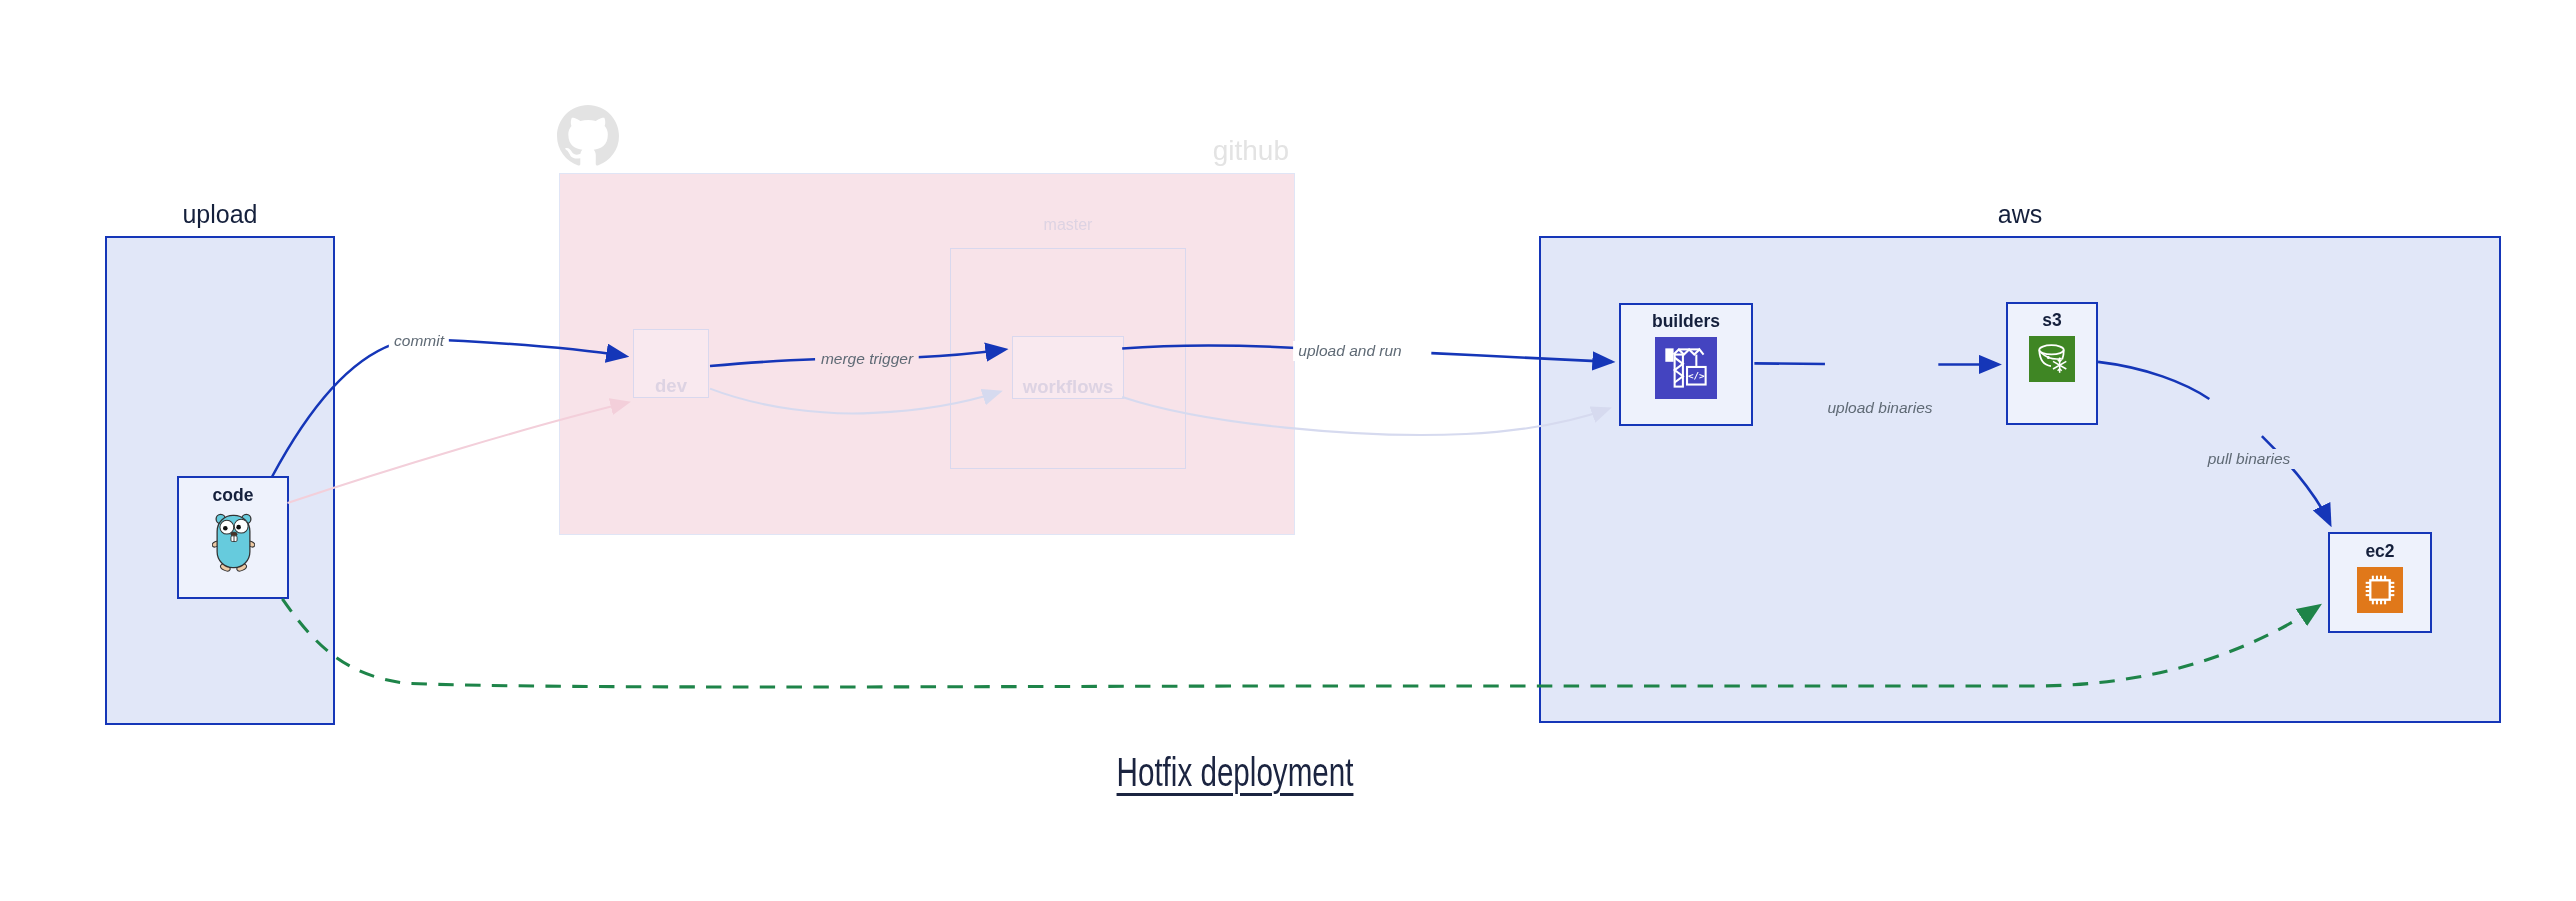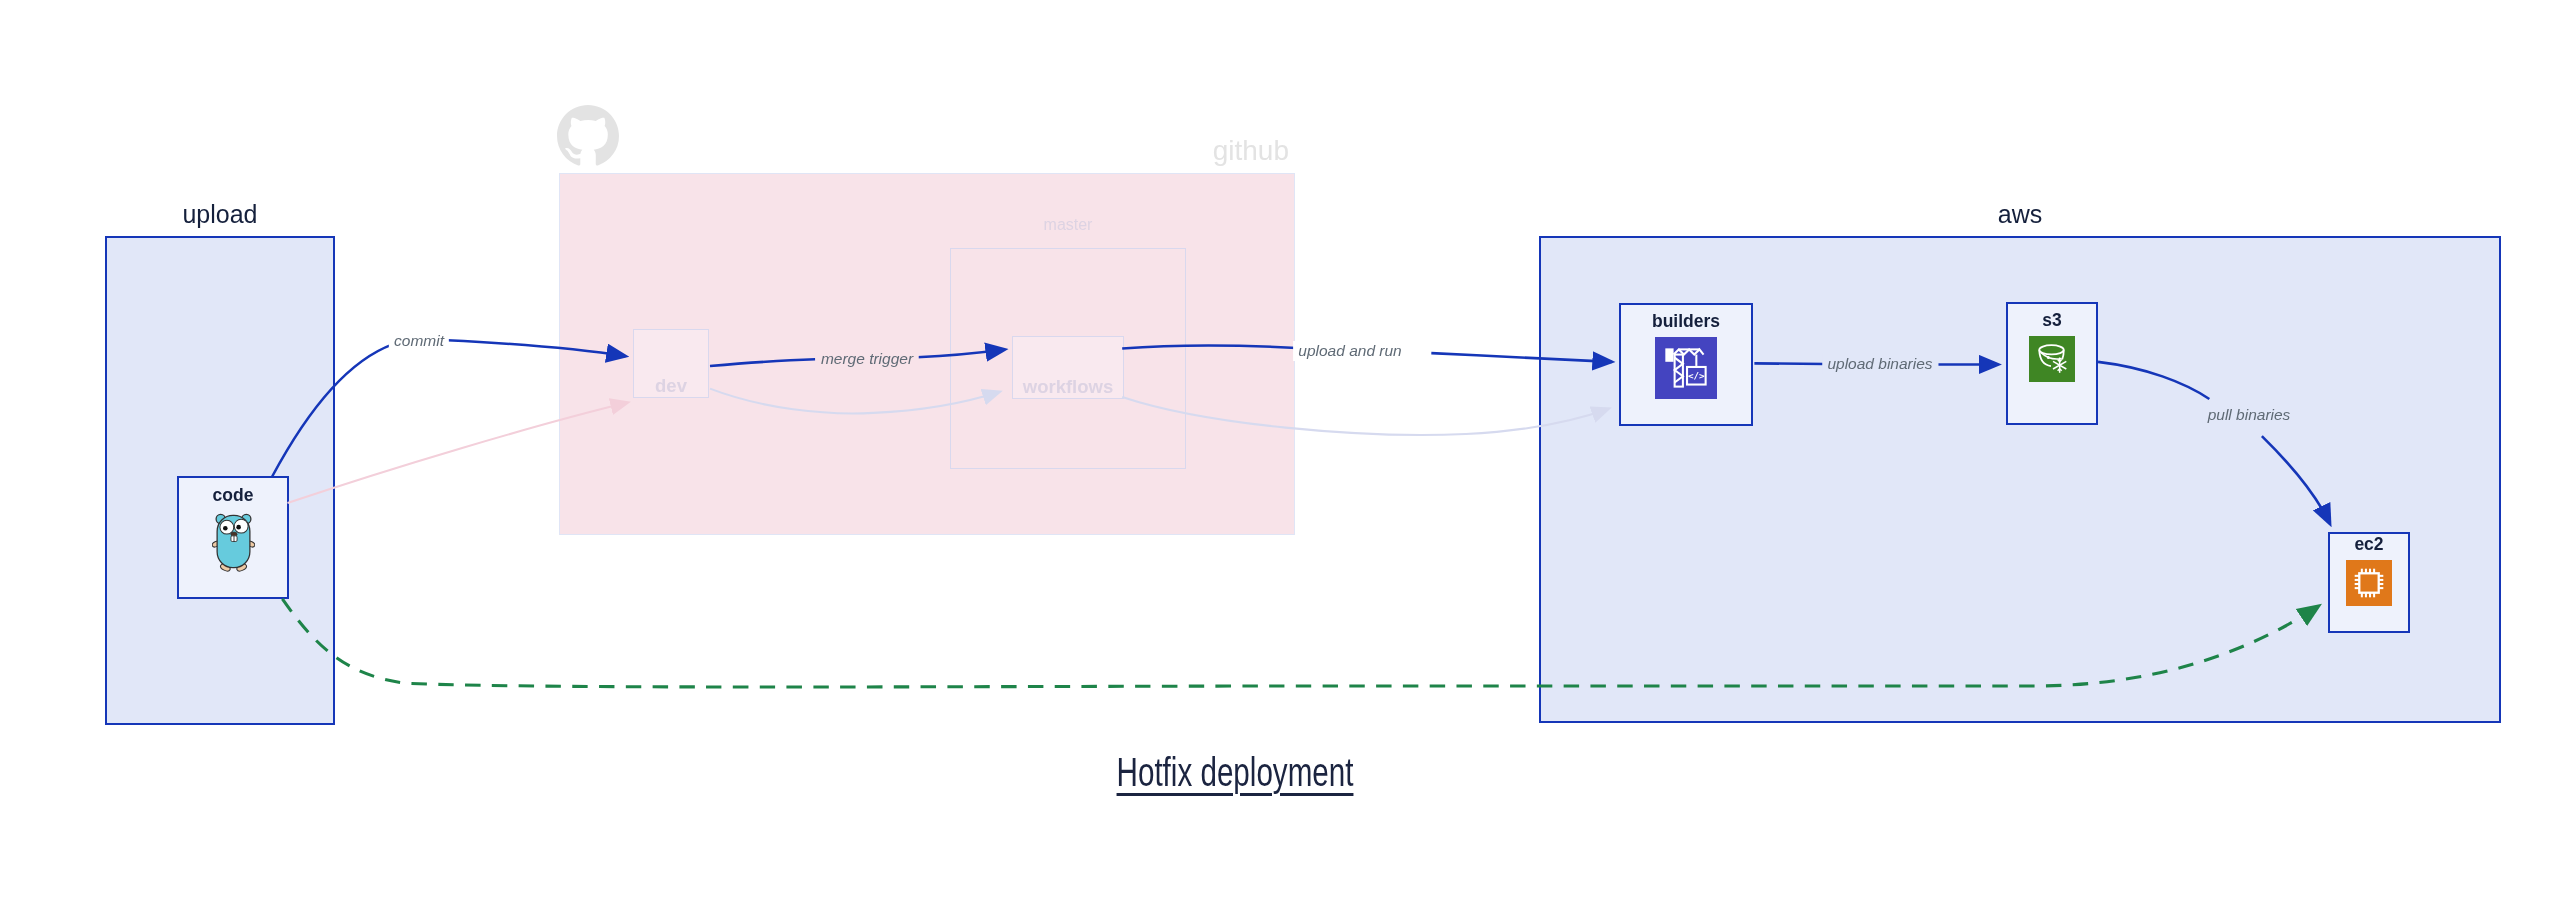--- a/index.html
+++ b/index.html
@@ -39,21 +39,21 @@
   .n-faded{background:var(--c-github-node-fill,#f9e9ef);
            border:1.5px solid var(--c-faded-border,#d9d8ee);
            justify-content:flex-end;}
   .n-faded .node-label{color:var(--c-faded-text,#ddd3e3);font-size:18.5px;}
 
   .n-code{left:177px;top:476px;width:112px;height:123px;padding-top:7.2px;}
   .n-dev{left:633px;top:329px;width:76px;height:69px;}
   .n-workflows{left:1012px;top:336px;width:112px;height:63px;}
   .n-builders{left:1619px;top:303px;width:134px;height:123px;padding-top:6.2px;align-items:center;}
   .n-s3{left:2006px;top:302px;width:92px;height:123px;padding-top:6.2px;}
-  .n-ec2{left:2328px;top:532px;width:82px;height:101px;padding-top:0;}
+  .n-ec2{left:2328px;top:532px;width:104px;height:101px;padding-top:7px;}
 
   .node-icon{margin-top:5.2px;}
 
   
   .octocat{position:absolute;left:557px;top:105px;z-index:2;}
 
   
   #edges{position:absolute;left:0;top:0;z-index:3;pointer-events:none;}
   .edge-blue{stroke:var(--c-blue,#1536b8);stroke-width:5;fill:none;}
   .edge-green{stroke:var(--c-green,#1e8449);stroke-width:6;fill:none;
@@ -64,21 +64,21 @@
   .mk-green{fill:var(--c-green,#1e8449);}
   .mk-pink{fill:var(--c-pink-edge,#f3cfda);}
   .mk-lav{fill:var(--c-lavender-edge,#d6daef);}
 
   
   .edge-label{position:absolute;z-index:4;transform:translate(-50%,-50%);
               font-style:italic;font-size:15.5px;white-space:nowrap;
               color:var(--c-edge-label,#5f6a75);padding:1px 5.2px;}
   .bg-white{background:#ffffff;}
   .bg-pink{background:var(--c-github-fill,#f8e3e9);}
-  .bg-blue{background:var(--c-container-fill,#e1e7f8);}
+  .bg-blue{background:var(--c-container-fill,#e1e7f8);margin-top:44px;}
   .el-commit{left:419px;top:341px;}
   .el-merge{left:867px;top:359px;}
   .el-uar{left:1350px;top:351px;}
   .el-ub{left:1880px;top:364px;}
   .el-pb{left:2249px;top:415px;}
 
   
   .title{position:absolute;left:1235px;top:750px;z-index:4;
          transform:translateX(-50%) scaleX(0.74);transform-origin:center top;
          font-size:40px;color:var(--c-title,#1b2440);white-space:nowrap;

